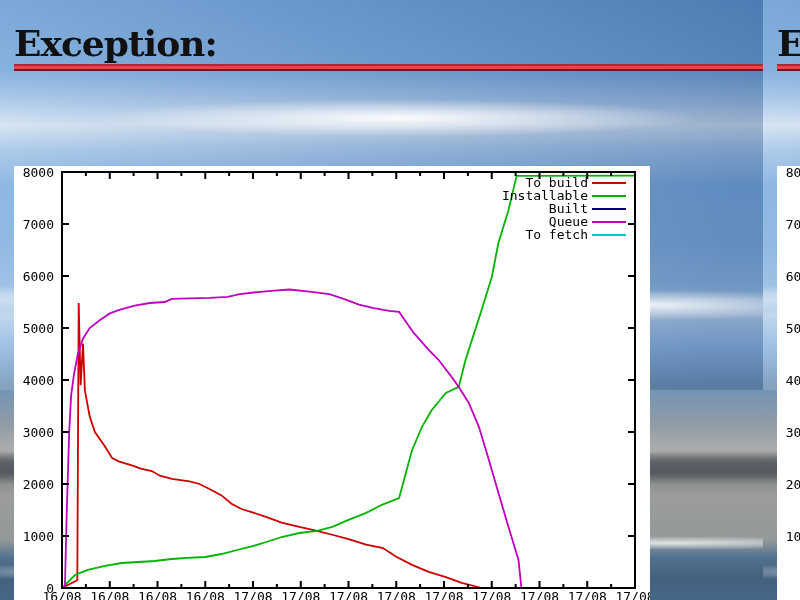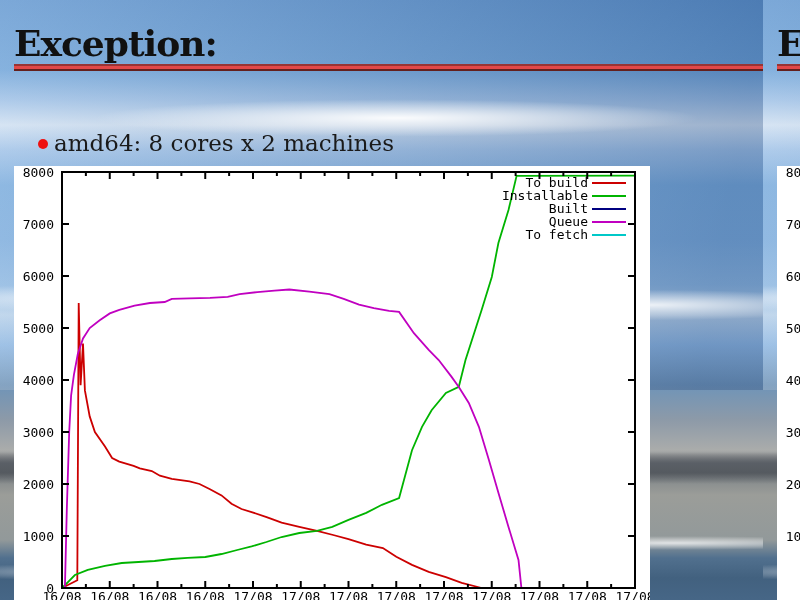--- a/index.html
+++ b/index.html
@@ -40,24 +40,20 @@
 </style>
 </head>
 <body>
 
 <div class="viewport">
   <div class="deck">
 
     <section class="slide">
       <h1 class="title">Exception:</h1>
       <div class="rule"></div>
-      <div class="bullet-row">
-        <span class="dot"></span>
-        <span class="bullet-text">amd64: 8 cores x 2 machines</span>
-      </div>
       <div class="chartbox">
         <svg width="636" height="470" viewBox="0 0 636 470">
             <polyline fill="none" stroke="#cc0000" stroke-width="1.8" points="48.0,422.0 63.3,414.2 64.7,137.0 66.6,219.2 69.0,177.6 70.9,224.4 75.7,250.4 80.9,266.0 91.0,280.6 98.1,292.0 105.3,295.6 119.6,299.8 125.8,302.4 137.8,305.0 145.9,309.7 157.8,312.8 175.5,315.4 185.5,318.0 196.0,323.2 207.5,329.4 217.5,337.8 227.5,343.0 237.6,346.1 253.3,351.3 267.6,356.7 285.3,360.9 303.0,364.8 319.2,369.0 334.5,373.1 352.2,378.6 368.9,382.0 382.3,390.8 398.0,398.9 414.7,405.9 431.9,411.1 447.7,416.8 467.7,422.0"></polyline>
             <polyline fill="none" stroke="#00b400" stroke-width="1.8" points="48.0,422.0 54.2,415.8 60.9,409.0 73.8,403.8 91.0,399.9 107.7,397.0 124.4,396.0 140.6,395.0 157.8,393.0 173.6,391.9 191.3,391.0 207.5,388.0 223.2,384.0 237.6,380.4 252.4,376.0 267.6,371.0 285.3,367.0 303.0,364.8 318.3,360.9 334.5,353.9 352.2,346.9 367.9,338.8 385.1,332.0 398.0,284.2 408.0,260.8 417.6,244.2 431.9,227.0 444.8,220.8 451.5,194.0 467.7,143.8 477.8,111.0 484.4,77.0 494.5,44.0 502.6,9.9 621.0,9.6"></polyline>
             <polyline fill="none" stroke="#000080" stroke-width="1.8" points="48.0,422.0 621.0,422.0"></polyline>
             <polyline fill="none" stroke="#c000c0" stroke-width="1.8" points="50.9,422.0 52.8,344.0 55.2,266.0 57.1,229.6 59.9,208.8 63.8,188.0 69.0,172.4 75.7,162.0 85.7,154.2 95.8,147.4 105.3,143.8 120.6,139.6 135.9,137.0 150.7,136.0 157.8,132.9 175.5,132.4 196.0,131.8 213.7,130.8 225.6,128.2 243.3,126.1 260.5,124.6 275.3,123.5 295.3,125.6 315.4,128.2 329.7,132.9 345.0,138.6 359.8,142.2 375.1,144.8 385.1,145.9 399.9,167.2 414.7,183.8 424.7,194.0 437.6,210.9 444.8,221.0 454.8,236.9 464.9,260.8 474.9,294.1 484.4,326.8 494.5,360.9 504.5,393.9 507.4,422.0"></polyline>
             <polyline fill="none" stroke="#00c8c8" stroke-width="1.8" points="48.0,422.0 621.0,422.0"></polyline>
             <rect x="48" y="6" width="573" height="416" fill="none" stroke="#000" stroke-width="2"></rect>
             <line x1="48" y1="422" x2="48" y2="415" stroke="#000" stroke-width="2"></line>
             <line x1="48" y1="6" x2="48" y2="13" stroke="#000" stroke-width="2"></line>

